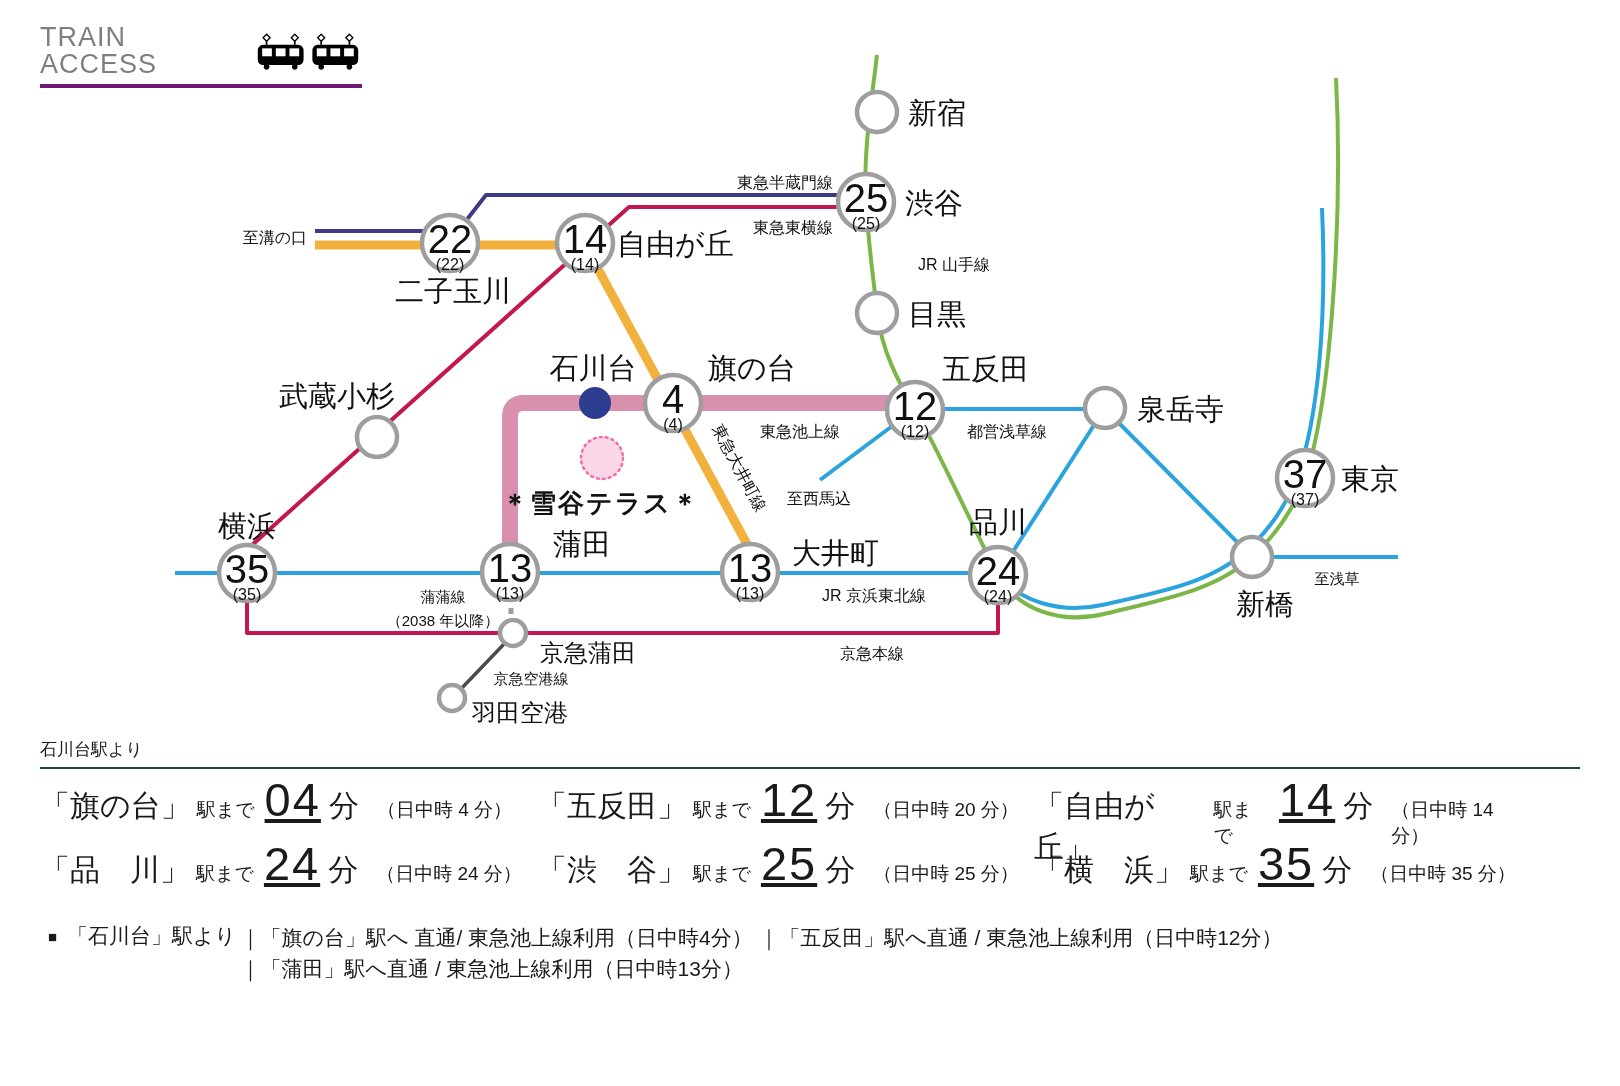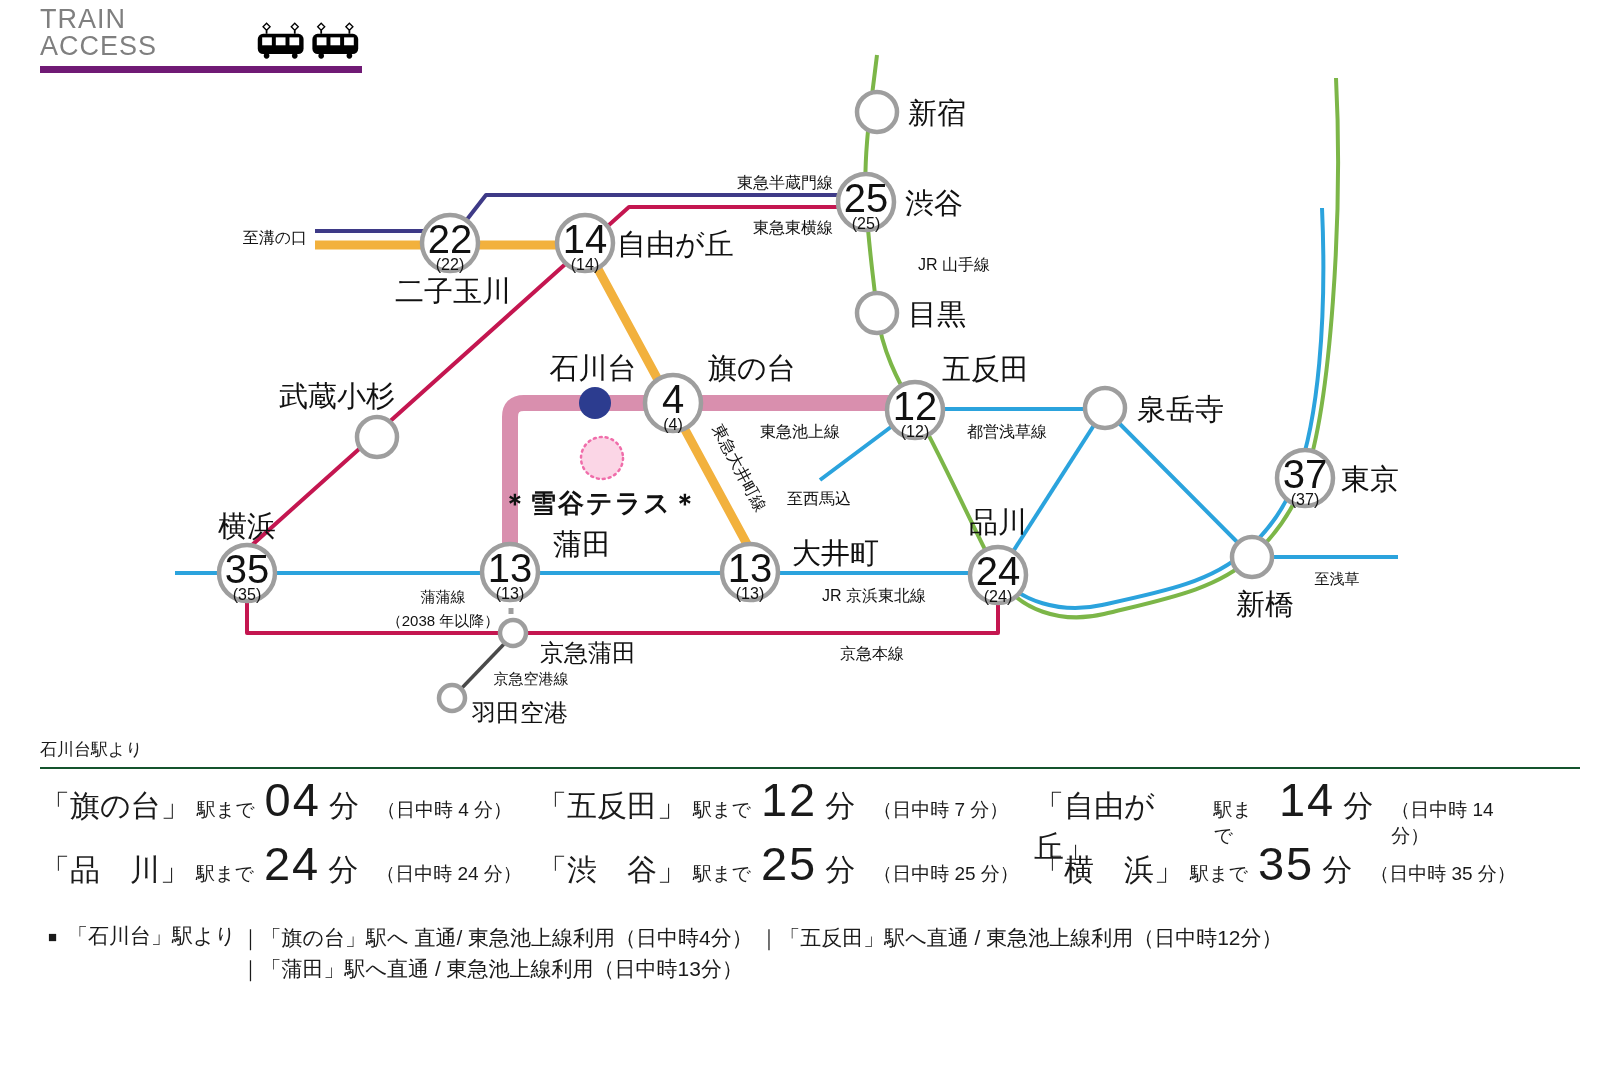--- a/index.html
+++ b/index.html
@@ -1,21 +1,21 @@
 <!DOCTYPE html>
 <html><head>
 <meta charset="utf-8">
 <style>
   html,body{margin:0;padding:0;background:#ffffff;}
   body{font-family:"Liberation Sans","DejaVu Sans",sans-serif;color:#1a1a1a;}
   #stage{position:relative;width:1620px;height:1086px;background:#fff;overflow:hidden;}
 
   
-  .hdr{position:absolute;top:6px;left:40px;width:322px;display:flex;align-items:flex-end;gap:18px;
-       border-bottom:7px solid #701a75;padding-bottom:6px;}
+  .hdr{position:absolute;top:24px;left:40px;width:322px;display:flex;align-items:center;gap:18px;
+       border-bottom:4px solid #701a75;padding-bottom:6px;}
   .hdr-title{font-size:27px;color:#7f7f7f;letter-spacing:1px;line-height:1;}
 
   
   #mapsvg{position:absolute;top:0;left:0;}
   #mapsvg text{fill:#111111;}
   .st-name{font-size:29px;}
   .st-name-sm{font-size:24px;}
   .ln-name{font-size:16px;}
   .ln-name-sm{font-size:15px;}
   .circ-num{font-size:40px;}
@@ -24,21 +24,21 @@
 
   
   .times-heading{position:absolute;top:738px;left:40px;width:1540px;font-size:17px;
                  padding-bottom:6px;border-bottom:2px solid #14532d;}
   .time-row{position:absolute;left:40px;width:1560px;display:flex;align-items:baseline;}
   .time-row1{top:772px;}
   .time-row2{top:836px;}
   .time-item{width:497px;flex:0 0 auto;display:flex;align-items:baseline;}
   .t-st{font-size:30px;}
   .t-to{font-size:19px;margin:0 10px 0 6px;font-family:Liberation Mono, monospace;}
-  .t-min{font-size:47px;font-weight:300;letter-spacing:2px;}
+  .t-min{font-size:47px;font-weight:300;letter-spacing:2px;text-decoration:underline;}
   .t-unit{font-size:30px;margin-left:8px;}
   .t-day{font-size:19px;margin-left:18px;}
 
   
   .notes{position:absolute;top:922px;left:40px;display:flex;align-items:flex-start;font-size:21px;}
   .notes-bullet{font-size:15px;margin:6px 10px 0 8px;}
   .notes-lead{white-space:nowrap;margin-right:4px;}
   .notes-lines div{line-height:31px;white-space:nowrap;}
 
   
@@ -185,21 +185,21 @@
       <span class="t-to">駅まで</span>
       <span class="t-min">04</span>
       <span class="t-unit">分</span>
       <span class="t-day">（日中時 4 分）</span>
     </div>
     <div class="time-item">
       <span class="t-st">「五反田」</span>
       <span class="t-to">駅まで</span>
       <span class="t-min">12</span>
       <span class="t-unit">分</span>
-      <span class="t-day">（日中時 7 分）</span>
+      <span class="t-day">（日中時 20 分）</span>
     </div>
     <div class="time-item">
       <span class="t-st">「自由が丘」</span>
       <span class="t-to">駅まで</span>
       <span class="t-min">14</span>
       <span class="t-unit">分</span>
       <span class="t-day">（日中時 14 分）</span>
     </div>
   </div>
 

